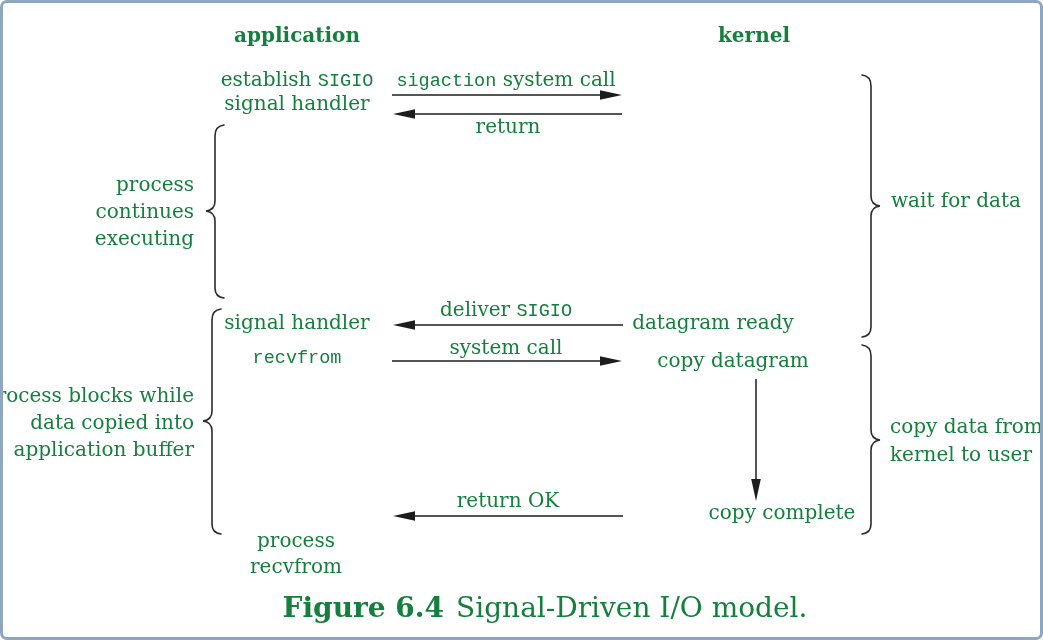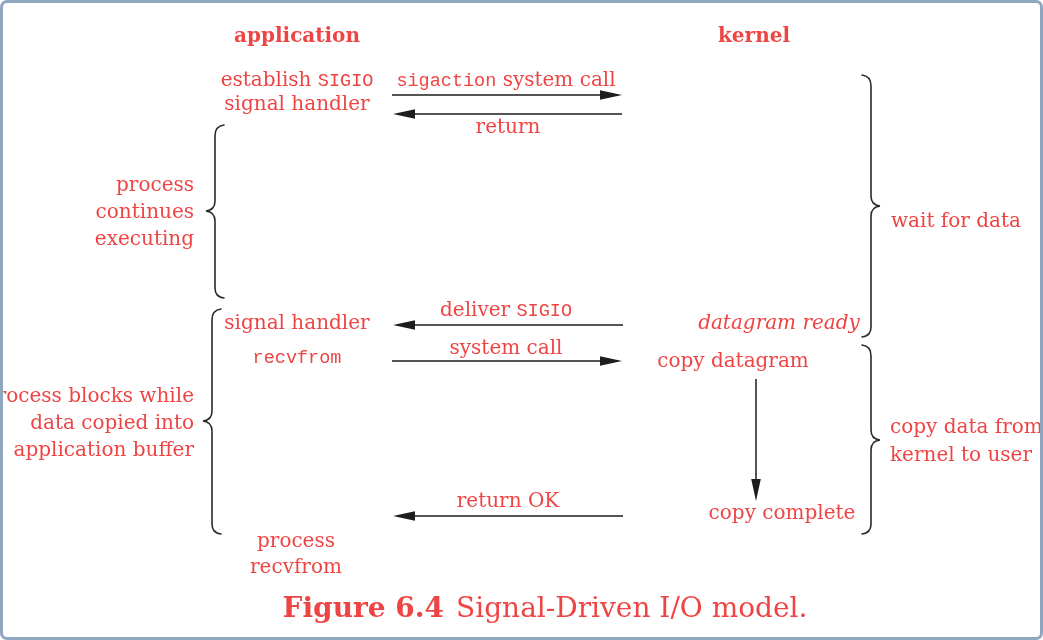--- a/index.html
+++ b/index.html
@@ -24,56 +24,56 @@
     left: 0;
     top: 0;
     width: 1043px;
     height: 640px;
   }
   .txt {
     position: absolute;
     white-space: nowrap;
     font-size: 20px;
     line-height: 21px;
-    color: #ef4444;
+    color: #15803d;
   }
   .ctr { transform: translateX(-50%); }
   .mono {
     font-family: "Liberation Mono", "DejaVu Sans Mono", monospace;
     font-size: 18.5px;
   }
   .col-header { font-weight: bold; }
 
   
   .application-header { left: 294px; top: 22px; }
   .kernel-header      { left: 751px; top: 22px; }
 
   
   .establish-line   { left: 294px; top: 66px; }
   .signal-handler-1 { left: 294px; top: 90px; }
   .signal-handler-2 { left: 294px; top: 309px; }
   .recvfrom-line    { left: 294px; top: 345px; }
   .process-datagram { left: 293px; top: 524px; line-height: 26px; text-align: center; }
 
   
-  .datagram-ready { left: 776px; top: 309px; font-style: italic; }
+  .datagram-ready { left: 710px; top: 309px; }
   .copy-datagram  { left: 730px; top: 347px; }
   .copy-complete  { left: 779px; top: 499px; }
 
   
   .sigaction-label   { left: 503px; top: 66px; }
   .return-label      { left: 505px; top: 113px; }
   .deliver-label     { left: 503px; top: 296px; }
   .system-call-label { left: 503px; top: 334px; }
   .return-ok-label   { left: 505px; top: 487px; }
 
   
   .process-continues { right: 846px; top: 168px; line-height: 27px; text-align: right; }
   .process-blocks    { right: 846px; top: 379px; line-height: 27px; text-align: right; }
-  .wait-for-data     { left: 888px; top: 207px; }
+  .wait-for-data     { left: 888px; top: 187px; }
   .copy-data         { left: 887px; top: 409px; line-height: 28px; }
 
   
   .caption { left: 542px; top: 594px; font-size: 28px; }
   .caption .cap-label { font-weight: bold; margin-right: 12px; }
 </style>
 </head>
 <body>
 
 <div class="canvas">

